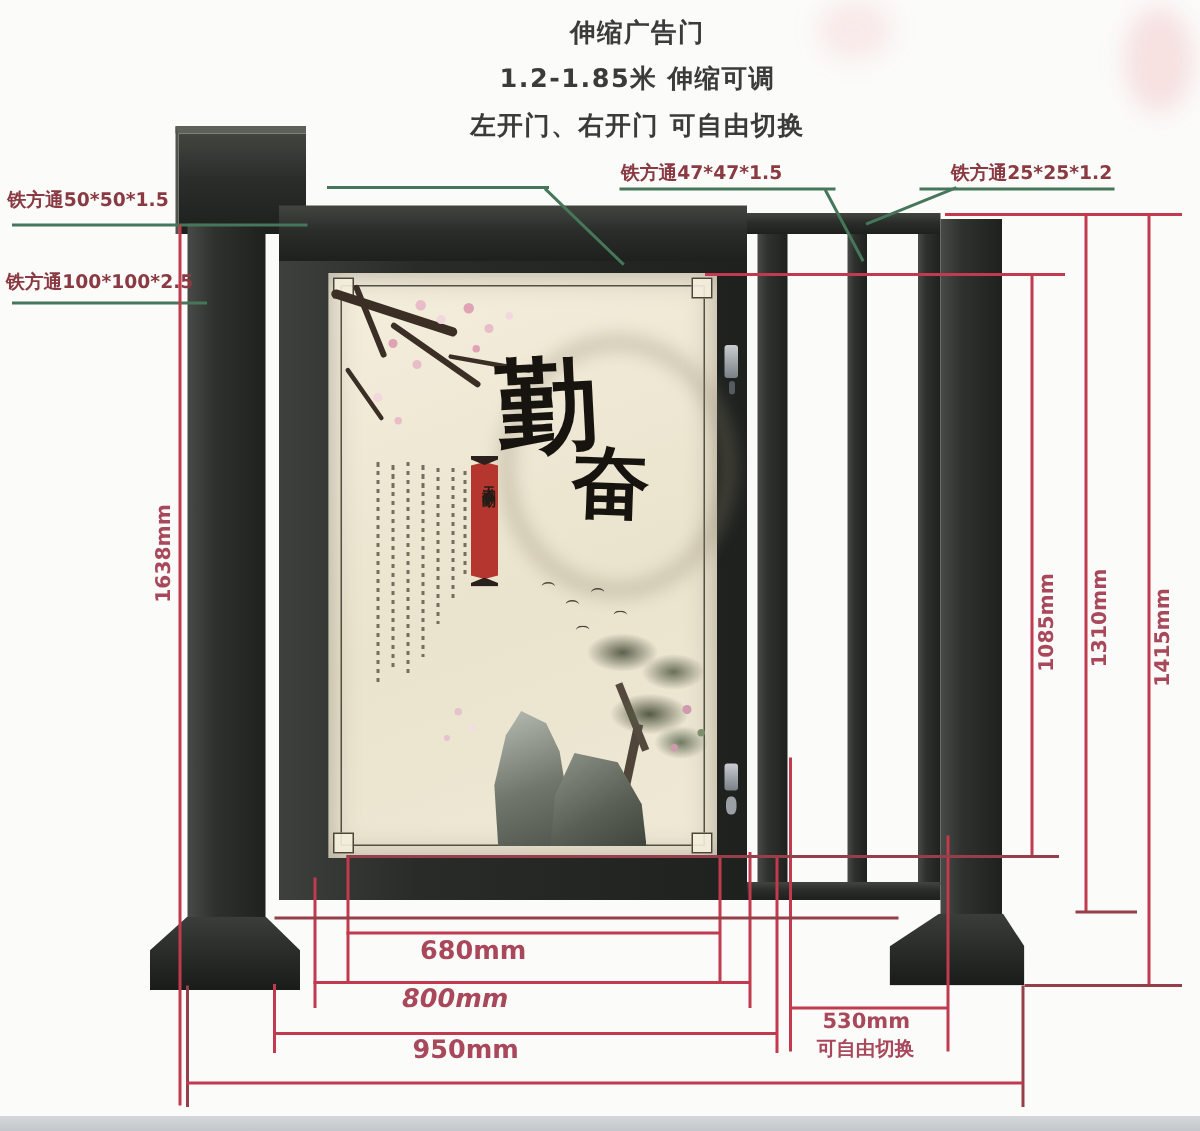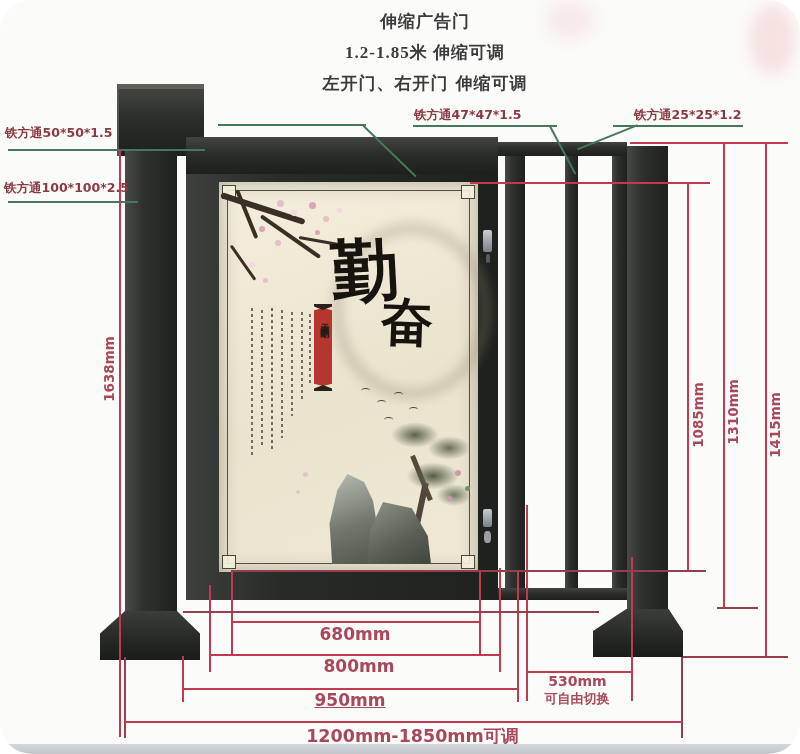--- a/index.html
+++ b/index.html
@@ -1,33 +1,33 @@
 <!DOCTYPE html>
 <html><head>
 <meta charset="utf-8">
 <style>
   html,body{margin:0;padding:0;background:#fff;}
   #stage{position:relative;width:800px;height:754px;background:#fbfbf9;overflow:hidden;
-         font-family:"DejaVu Sans","Liberation Sans",sans-serif;border-radius:32px;}
+         font-family:"DejaVu Sans","Liberation Sans",sans-serif;}
   .abs{position:absolute;}
   
   .metalV{background:linear-gradient(90deg,#474a45 0%,#2e312e 35%,#1e211e 100%);}
   .metalH{background:linear-gradient(180deg,#42453f 0%,#2a2d2a 45%,#1d201d 100%);}
   .base{background:linear-gradient(180deg,#3a3d39,#222522 70%,#191c19);}
   
   .rl{background:#c23a4d;}
   .rld{background:#94404a;}
   .vln{width:2px;}
   .hln{height:2px;}
   
   .gl{background:#47775a;height:2px;transform-origin:left top;}
   
   .title{color:#3b3b3b;font-size:17px;font-weight:600;letter-spacing:1px;text-align:center;}
   .plabel{color:#8a3a42;font-size:12.5px;font-weight:600;white-space:nowrap;}
-  .dimtxt{color:#a8485a;font-size:17px;font-weight:600;text-align:center;white-space:nowrap;}
+  .dimtxt{color:#a8485a;font-size:17px;font-weight:600;white-space:nowrap;}
   .dimsm{color:#a8485a;font-weight:600;text-align:center;white-space:nowrap;}
   .vdim{color:#a8485a;font-size:13.5px;font-weight:600;text-align:center;width:80px;
         transform:rotate(-90deg);white-space:nowrap;}
   .watermark{color:#e81313;font-size:63px;font-weight:700;letter-spacing:1px;white-space:nowrap;}
   
   .poster{background:linear-gradient(160deg,#f4eedd 0%,#eae3cd 55%,#efe9d6 100%);
           box-shadow:inset 0 0 20px rgba(56,50,34,.35);}
   .pframe{position:absolute;left:8px;top:8px;right:8px;bottom:8px;border:1.5px solid rgba(58,54,42,.85);}
   .pcorn{position:absolute;width:12px;height:12px;border:1.5px solid #4a4538;background:rgba(244,238,221,.9);}
   .cal{position:absolute;font-family:"DejaVu Serif","Liberation Serif",serif;font-weight:900;color:#17140f;}
@@ -40,22 +40,22 @@
 </style>
 </head>
 <body>
 
 <div id="stage">
 
   <div class="smudge" style="left:750px;top:5px;width:45px;height:70px;background:rgba(233,130,140,.22);"></div>
   <div class="smudge" style="left:545px;top:0;width:50px;height:40px;background:rgba(233,140,150,.15);"></div>
 
   <div class="abs title" style="left:300px;top:10px;width:250px;">伸缩广告门</div>
-  <div class="abs title" style="left:280px;top:41px;width:290px;font-family:Liberation Serif, serif;">1.2-1.85米 伸缩可调</div>
-  <div class="abs title" style="left:255px;top:72px;width:340px;">左开门、右开门 伸缩可调</div>
+  <div class="abs title" style="left:280px;top:41px;width:290px;">1.2-1.85米 伸缩可调</div>
+  <div class="abs title" style="left:255px;top:72px;width:340px;">左开门、右开门 可自由切换</div>
 
   <div class="abs metalH" style="left:117px;top:84px;width:85px;height:67px;border-top:5px solid #5d615a;border-left:2px solid #50544d;"></div>
   <div class="abs metalV" style="left:125px;top:149px;width:52px;height:464px;"></div>
   <div class="abs base" style="left:100px;top:611px;width:100px;height:49px;clip-path:polygon(25% 0,77% 0,100% 46%,100% 100%,0 100%,0 46%);"></div>
 
   <div class="abs metalH" style="left:494px;top:142px;width:133px;height:14px;"></div>
 
   <div class="abs metalH" style="left:186px;top:137px;width:312px;height:37px;"></div>
   <div class="abs" style="left:186px;top:174px;width:312px;height:426px;background:linear-gradient(90deg,#3d403c 0%,#282b28 30%,#1e211e 100%);">
     <div class="abs poster" style="left:33px;top:8px;width:259px;height:390px;">
@@ -176,21 +176,20 @@
   <div class="abs rl hln" style="left:209px;top:654px;width:291px;"></div>
   <div class="abs rl hln" style="left:182px;top:688px;width:336px;"></div>
   <div class="abs rl hln" style="left:526px;top:671px;width:106px;"></div>
   <div class="abs rl hln" style="left:124px;top:721px;width:558px;"></div>
 
   <div class="abs vdim" style="left:69px;top:361px;">1638mm</div>
   <div class="abs vdim" style="left:658px;top:407px;">1085mm</div>
   <div class="abs vdim" style="left:693px;top:404px;">1310mm</div>
   <div class="abs vdim" style="left:735px;top:417px;">1415mm</div>
   <div class="abs dimtxt" style="left:280px;top:624px;width:150px;">680mm</div>
-  <div class="abs dimtxt" style="left:284px;top:656px;width:150px;">800mm</div>
-  <div class="abs dimtxt" style="left:275px;top:690px;width:150px;text-decoration:underline;">950mm</div>
+  <div class="abs dimtxt" style="left:268px;top:656px;width:150px;font-style:italic;">800mm</div>
+  <div class="abs dimtxt" style="left:275px;top:690px;width:150px;">950mm</div>
   <div class="abs dimsm" style="left:530px;top:673px;width:95px;font-size:14px;">530mm</div>
   <div class="abs dimsm" style="left:528px;top:690px;width:98px;font-size:13px;">可自由切换</div>
-  <div class="abs dimtxt" style="left:295px;top:724px;width:235px;font-size:17.5px;">1200mm-1850mm可调</div>
 
 
   <div class="abs" style="left:0;top:744px;width:800px;height:10px;background:linear-gradient(180deg,#d4d7da,#c3c7cb);"></div>
 </div>
 
 </body></html>

